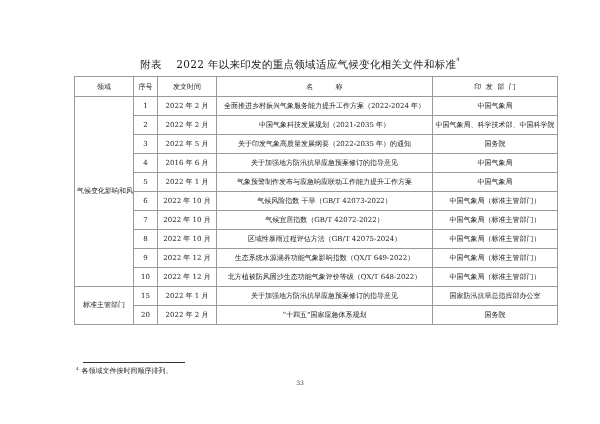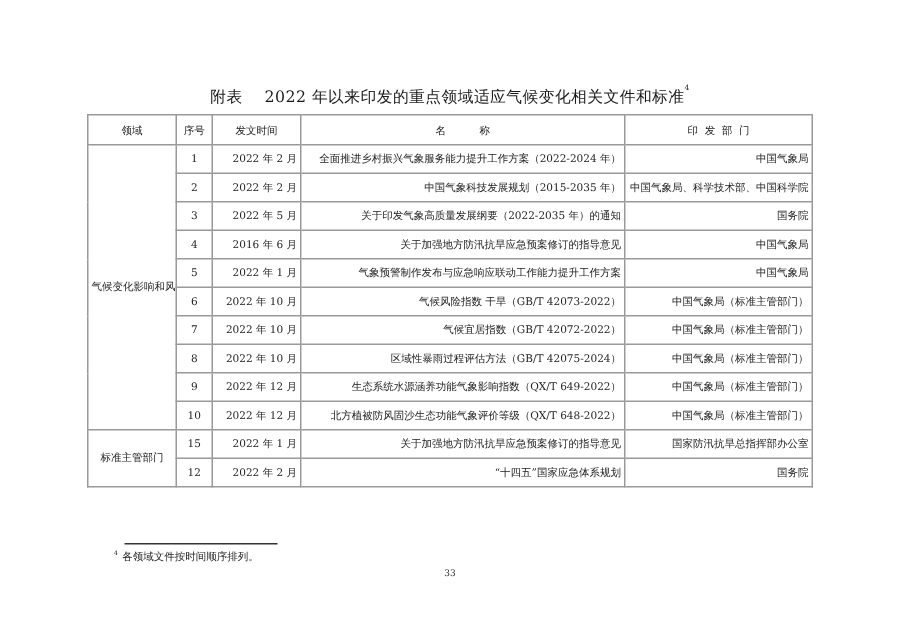--- a/index.html
+++ b/index.html
@@ -5,24 +5,24 @@
   html, body { margin:0; padding:0; }
   body { width:600px; height:424px; background:#ffffff; position:relative; overflow:hidden;
          font-family:"DejaVu Serif","Liberation Serif",serif; color:#222; }
   .title { position:absolute; left:0; width:600px; top:58px; text-align:center;
            font-size:10.5px; letter-spacing:0.3px; color:#1a1a1a; }
   .title sup { font-size:5px; vertical-align:top; position:relative; top:-2px; }
   table.main { position:absolute; left:58px; top:76px; width:483px; border-collapse:collapse;
                table-layout:fixed; font-size:7px; color:#222; }
   table.main th, table.main td { border:1px solid #9a9a9a; height:18px; padding:0 2px;
                vertical-align:middle; white-space:nowrap; overflow:hidden; }
-  table.main { border:1.5px solid #444; }
+  table.main { border:1.5px solid #444;margin-left:16px; }
   table.main th { font-weight:normal; text-align:center; height:19px; }
   td.c { text-align:center; }
-  td.l { text-align:right; }
+  td.l { text-align:center; }
   td.domain { text-align:center; white-space:normal; line-height:11px; }
   .footline { position:absolute; left:83px; top:362px; width:102px; height:1px; background:#333; }
   .footnote { position:absolute; left:76px; top:366px; font-size:7px; color:#222; }
   .footnote sup { font-size:4px; vertical-align:top; margin-right:3px; }
   .pagenum { position:absolute; left:0; width:600px; top:379px; text-align:center; font-size:6px; color:#333; }
 </style>
 </head>
 <body>
 
 <div class="title">
@@ -51,21 +51,21 @@
     <tr>
       <td class="domain" rowspan="10">气候变化影响和风险评估</td>
       <td class="c">1</td>
       <td class="l">2022 年 2 月</td>
       <td class="l">全面推进乡村振兴气象服务能力提升工作方案（2022-2024 年）</td>
       <td class="l">中国气象局</td>
     </tr>
     <tr>
       <td class="c">2</td>
       <td class="l">2022 年 2 月</td>
-      <td class="l">中国气象科技发展规划（2015-2035 年）</td>
+      <td class="l">中国气象科技发展规划（2021-2035 年）</td>
       <td class="l">中国气象局、科学技术部、中国科学院</td>
     </tr>
     <tr>
       <td class="c">3</td>
       <td class="l">2022 年 5 月</td>
       <td class="l">关于印发气象高质量发展纲要（2022-2035 年）的通知</td>
       <td class="l">国务院</td>
     </tr>
     <tr>
       <td class="c">4</td>
@@ -110,21 +110,21 @@
       <td class="l">中国气象局（标准主管部门）</td>
     </tr>
     <tr style="border-top:1.5px solid #444">
       <td class="domain" rowspan="2">标准主管部门</td>
       <td class="c">15</td>
       <td class="l">2022 年 1 月</td>
       <td class="l">关于加强地方防汛抗旱应急预案修订的指导意见</td>
       <td class="l">国家防汛抗旱总指挥部办公室</td>
     </tr>
     <tr>
-      <td class="c">12</td>
+      <td class="c">20</td>
       <td class="l">2022 年 2 月</td>
       <td class="l">“十四五”国家应急体系规划</td>
       <td class="l">国务院</td>
     </tr>
   </tbody>
 </table>
 
 <div class="footline"></div>
 <div class="footnote">
   <sup>4</sup><span>各领域文件按时间顺序排列。</span>

